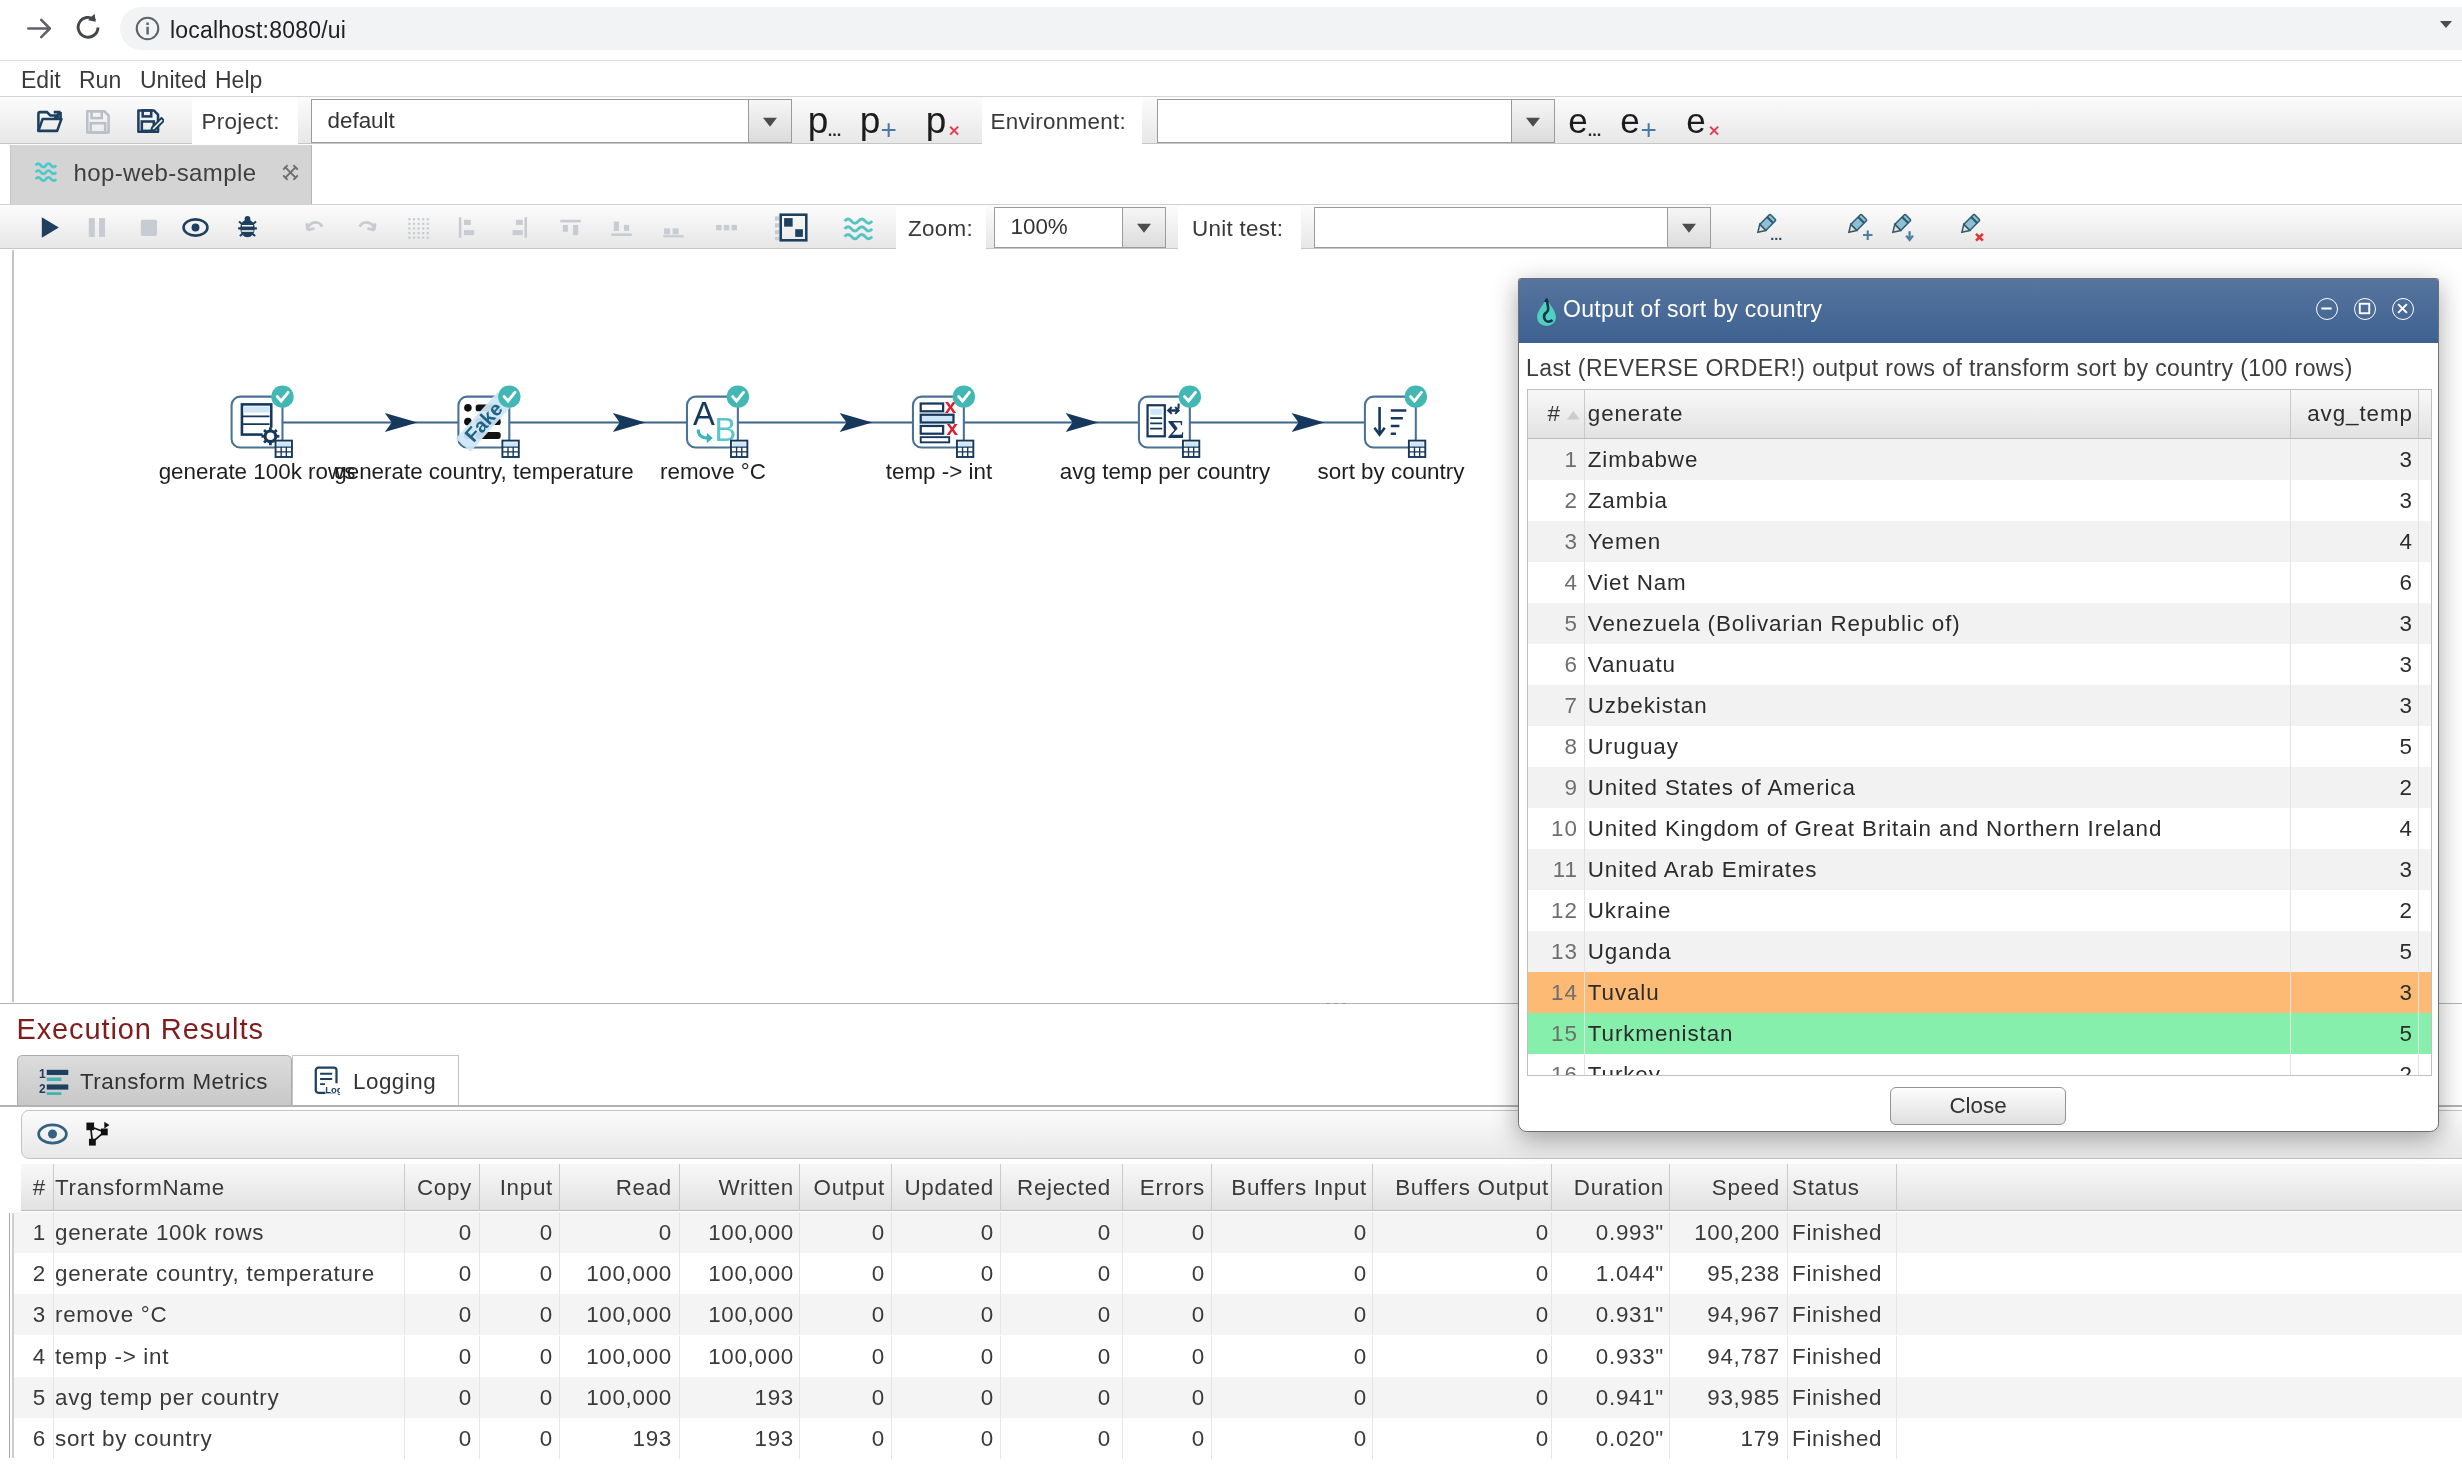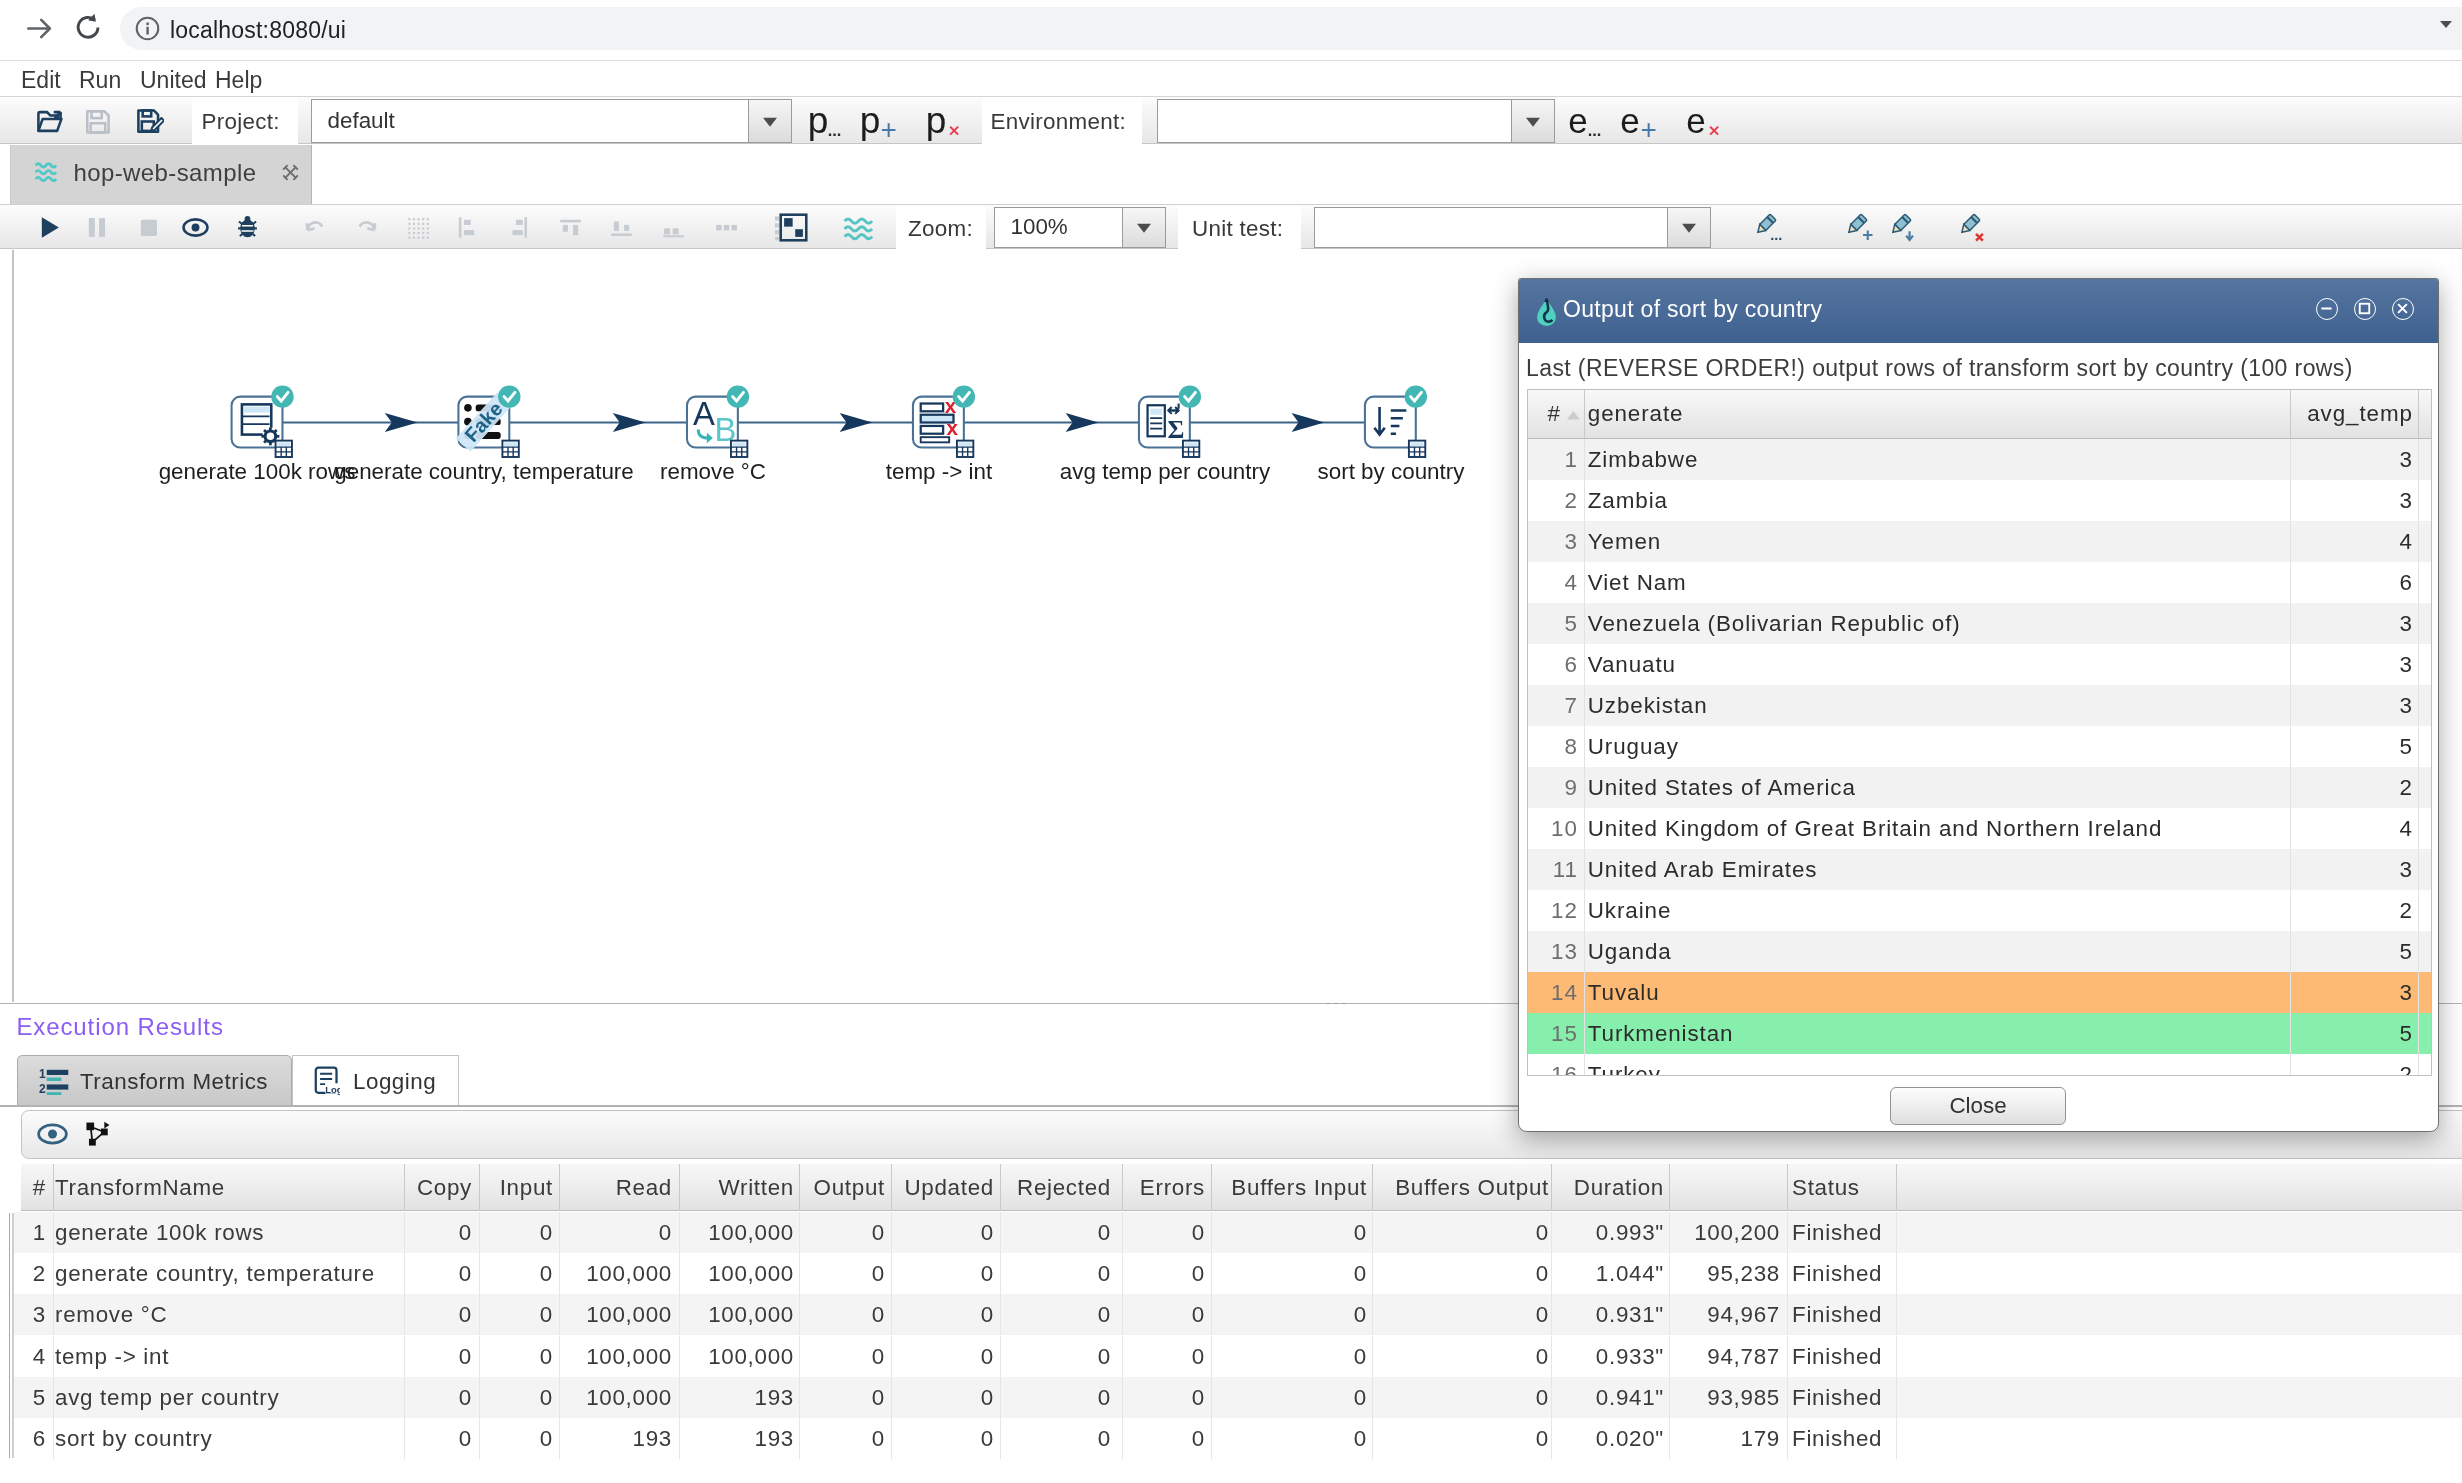--- a/index.html
+++ b/index.html
@@ -34,21 +34,21 @@
 #tab1 .tabtext { position:absolute; left:62px; top:14px; font-size:24px; color:#3f3f3f; letter-spacing:0.4px; }
 
 #toolbar2 { position:absolute; left:0; top:204px; width:2462px; height:45px; border-top:0.9px solid #d0d0d0; }
 
 #canvas { position:absolute; left:0; top:250px; width:2462px; height:752px; background:#fff; border-left:0; }
 .nodelabel { position:absolute; top:209px; font-size:22.4px; color:#1e1e1e; white-space:nowrap; transform:translateX(-50%); }
 
 #sash { position:absolute; left:0; top:1003px; width:2462px; height:1.7px; background:#b4b4b4; }
 .sashdot { position:absolute; top:1003px; width:4.3px; height:4.3px; background:#8f8f8f; border-radius:50%; }
 #execarea { position:absolute; left:0; top:1004px; width:2462px; height:479px; background:#fff; }
-#exectitle { position:absolute; left:16.4px; top:8.6px; font-size:24px; color:#8b5cf6; letter-spacing:0.9px; }
+#exectitle { position:absolute; left:16.4px; top:8.6px; font-size:29px; color:#7f1d1d; letter-spacing:0.9px; }
 .etab { position:absolute; top:51px; height:50px; }
 #etab1 { left:17px; width:275px; background:linear-gradient(#dcdcdc,#c8c8c8); border:0.9px solid #ababab; border-bottom:0; border-radius:5.2px 5.2px 0 0; }
 #etab2 { left:292px; width:167px; background:#fff; border:0.9px solid #c4c4c4; border-bottom:0; }
 .etabtext { position:absolute; font-size:22.4px; color:#333; top:13px; letter-spacing:0.5px; }
 #etabline { position:absolute; left:0; top:101px; width:2462px; height:1.7px; background:#b2b2b2; }
 #exectbar { position:absolute; left:21px; top:106px; width:2450px; height:49px; background:linear-gradient(#fbfbfb,#e8e8e8); border:1.7px solid #c3c3c3; border-radius:7.8px; }
 
 .mtable { position:absolute; left:14px; top:160px; width:2449px; }
 .mhead { position:absolute; left:7px; top:0; height:47px; width:2442px; background:linear-gradient(#f8f8f8,#e2e2e2); border-bottom:1.7px solid #bbb; }
 .mrow { position:absolute; left:0; height:41px; width:2449px; }
@@ -478,20 +478,23 @@
           </div>
           <div class="mcell" style="left:0;width:1191px;text-align:right">
             <span style="right:0">Errors</span>
           </div>
           <div class="mcell" style="left:0;width:1535px;text-align:right">
             <span style="right:0">Buffers Output</span>
           </div>
           <div class="mcell" style="left:0;width:1650px;text-align:right">
             <span style="right:0">Duration</span>
           </div>
+          <div class="mcell" style="left:0;width:1766px;text-align:right">
+            <span style="right:0">Speed</span>
+          </div>
           <div class="mcell" style="left:1778px">
             <span>Status</span>
           </div>
           <div class="vline" style="left:39px;background:#c9c9c9"></div>
           <div class="vline" style="left:390px;background:#c9c9c9"></div>
           <div class="vline" style="left:465px;background:#c9c9c9"></div>
           <div class="vline" style="left:545px;background:#c9c9c9"></div>
           <div class="vline" style="left:665px;background:#c9c9c9"></div>
           <div class="vline" style="left:785px;background:#c9c9c9"></div>
           <div class="vline" style="left:877px;background:#c9c9c9"></div>

